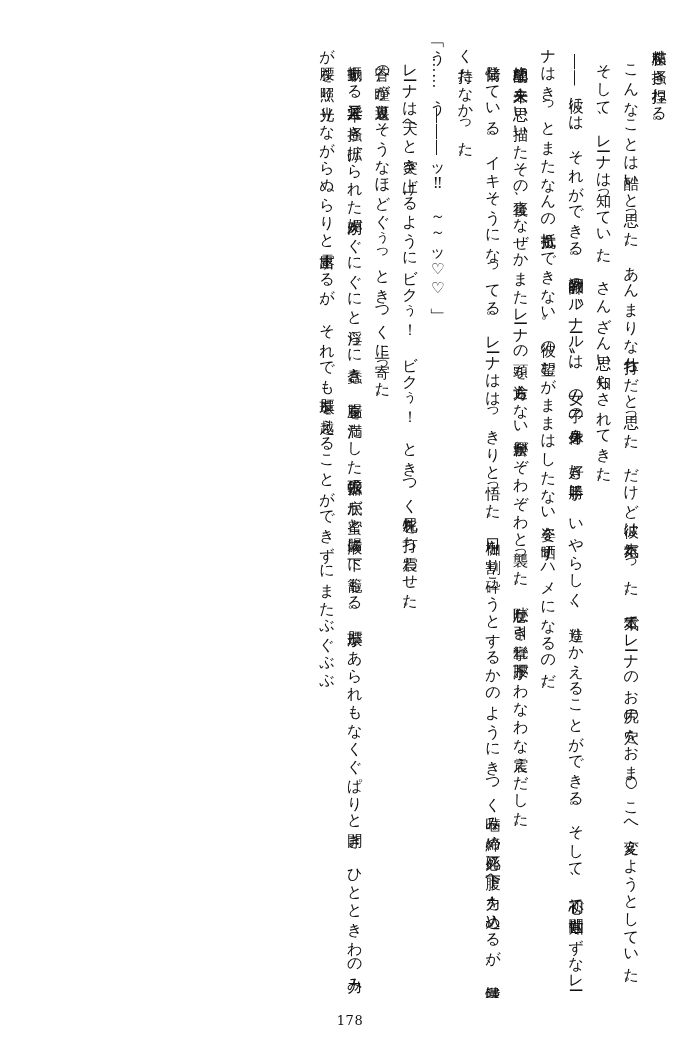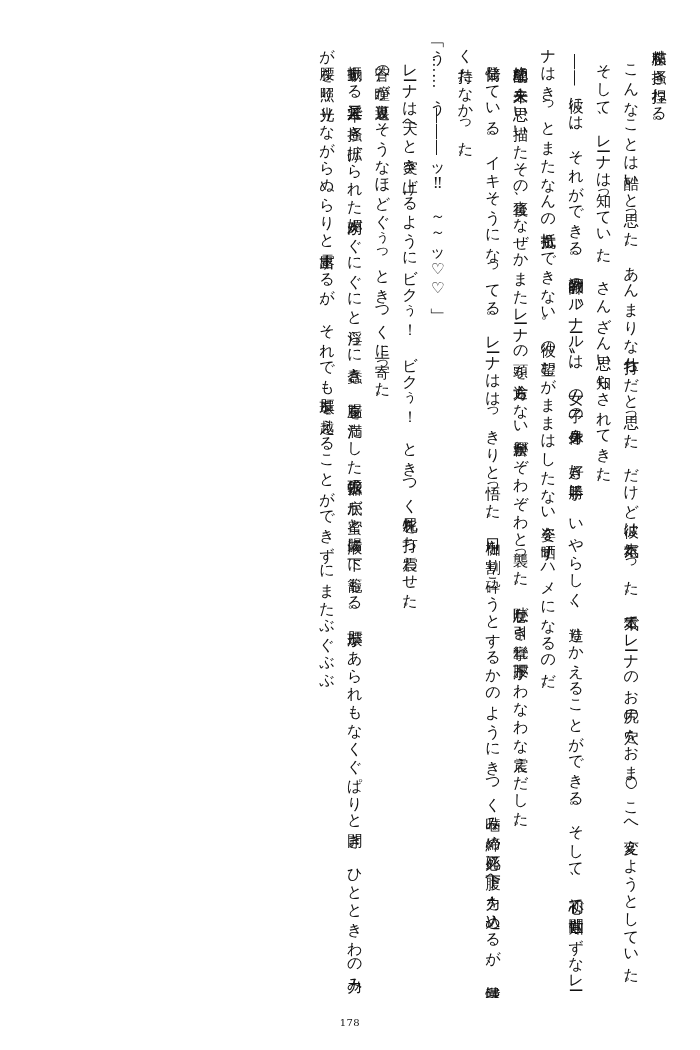--- a/index.html
+++ b/index.html
@@ -44,21 +44,21 @@
   }
 
   
 
   #page-number {
     position: absolute;
     bottom: 22px;
     left: 0;
     width: 100%;
     text-align: center;
-    font-size: 10px;
+    font-size: 13px;
     font-family: "DejaVu Serif", "Liberation Serif", serif;
     color: #111111;
     letter-spacing: 0.04em;
   }
 </style>
 </head>
 <body>
 
 <div id="page">
 

